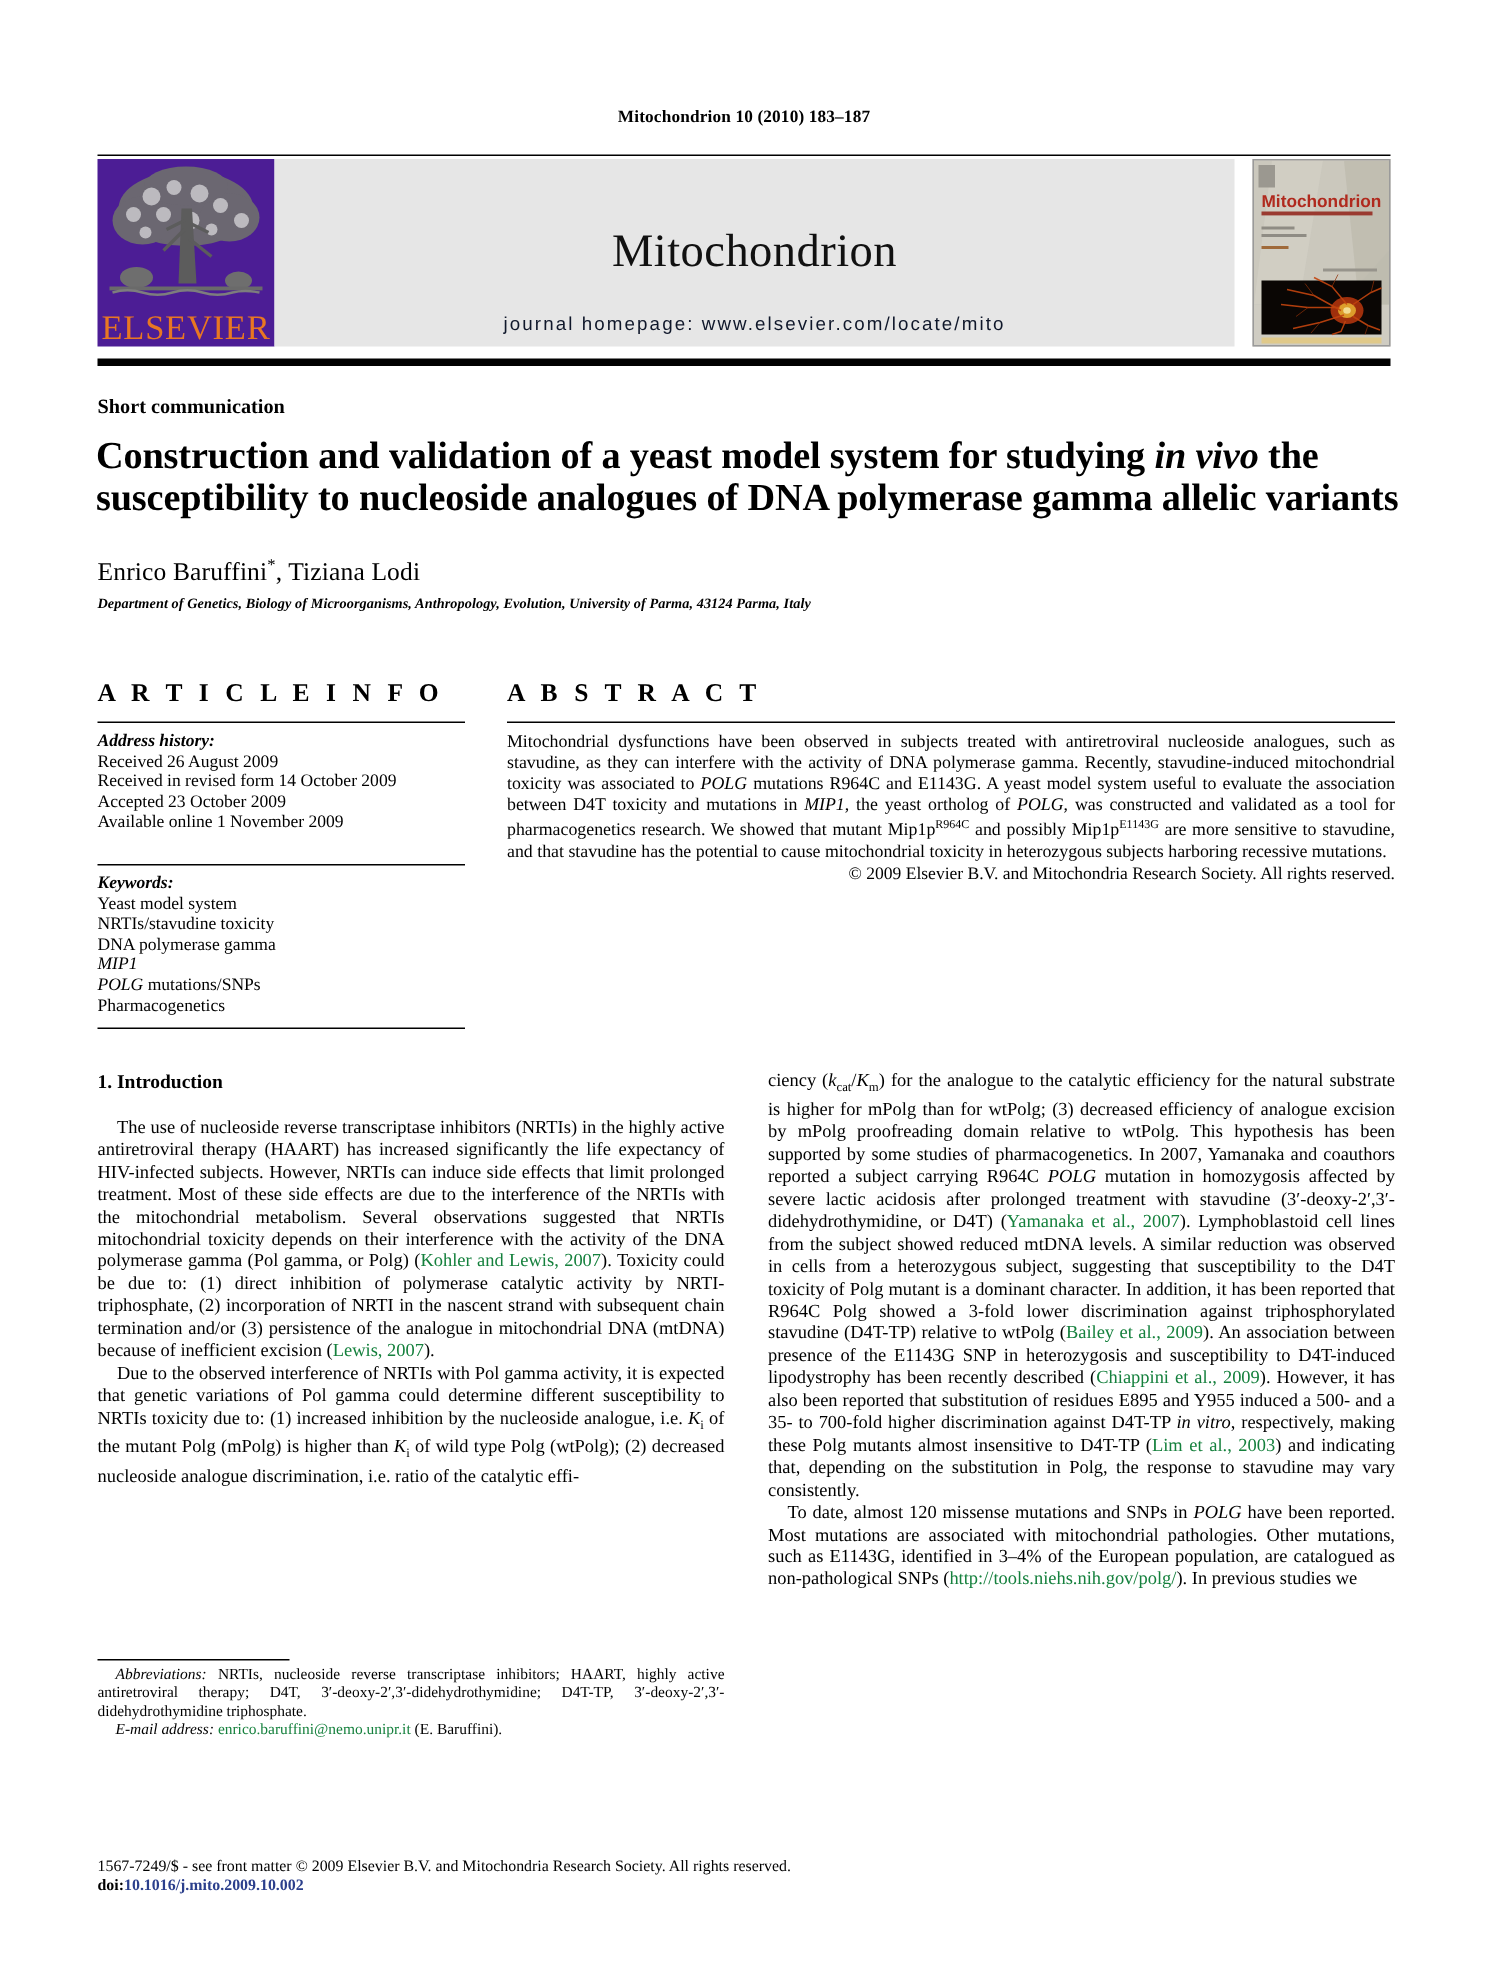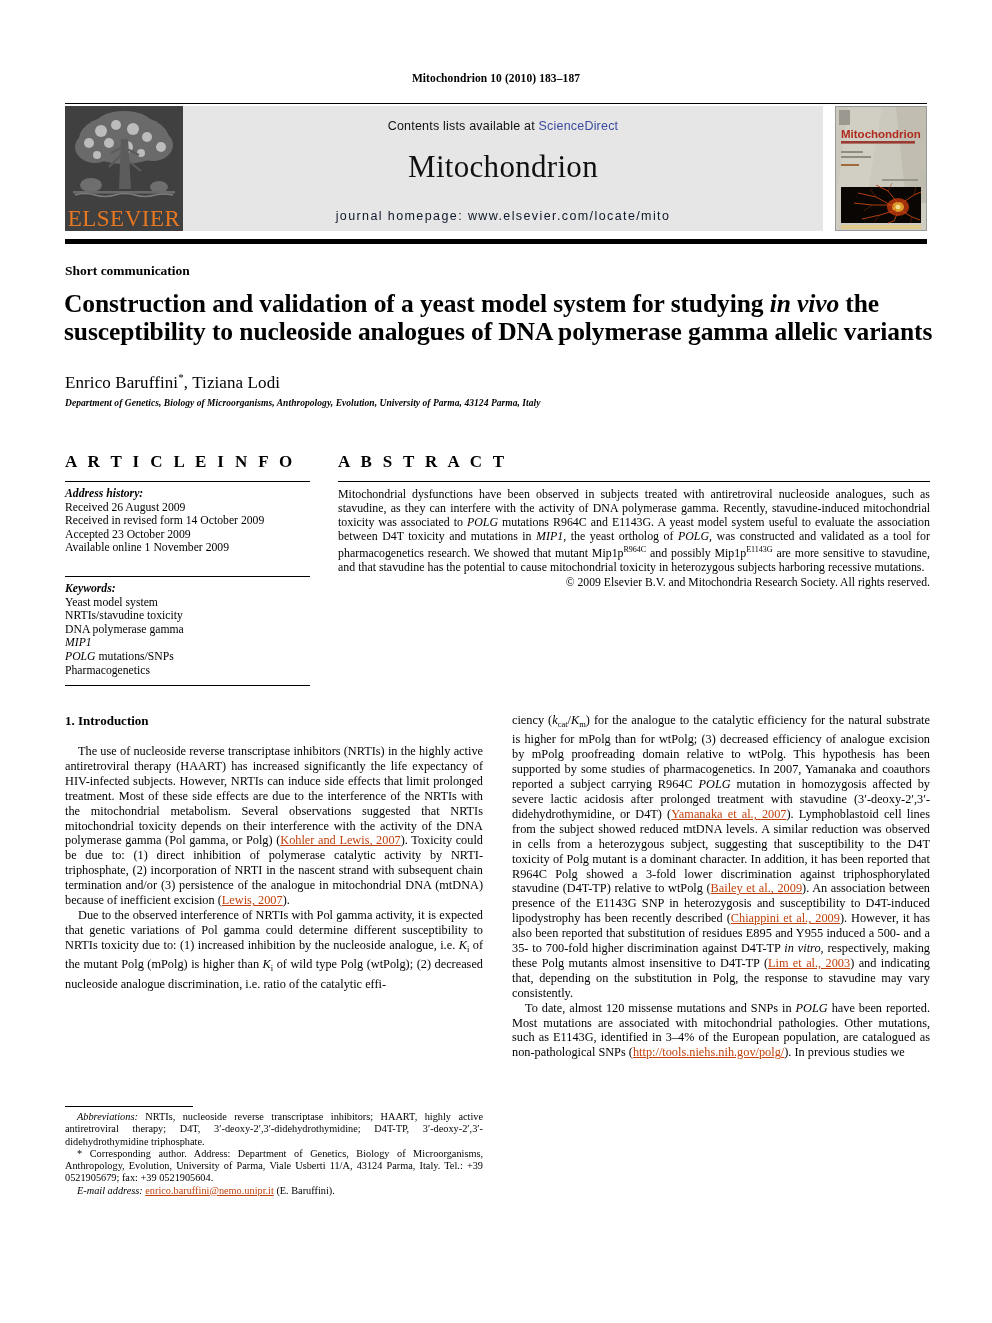--- a/index.html
+++ b/index.html
@@ -47,21 +47,21 @@
     left: 0; top: 2px;
     width: 862px;
     height: 125px;
     display: flex;
     align-items: stretch;
   }
   .elsevier-logo {
     width: 118px;
     flex: 0 0 118px;
     position: relative;
-    background: #404040;
+    background: #4c1d95;
   }
   .tree-svg { position: absolute; left: 6px; top: 3px; }
   .elsevier-word {
     position: absolute;
     left: 2px;
     bottom: 1px;
     width: 114px;
     text-align: center;
     color: #e87722;
     font-family: "Liberation Serif", serif;
@@ -217,21 +217,21 @@
   }
   p.body {
     margin: 0;
     font-size: 12.3px;
     line-height: 14.9px;
     text-align: justify;
     font-weight: 500;
   }
   p.body + p.body { text-indent: 13px; }
   p.body.indent { text-indent: 13px; }
-  .ref { color: #c2410c; text-decoration: underline; }
+  .ref { color: #15803d; }
   .it { font-style: italic; }
   .sub { font-size: 8.5px; vertical-align: sub; }
 
   
   .footnotes {
     position: absolute;
     left: 65px; top: 1106px;
     width: 418px;
   }
   .fn-rule {
@@ -301,23 +301,20 @@
             <ellipse cx="20" cy="76" rx="11" ry="7"></ellipse>
             <ellipse cx="88" cy="78" rx="9" ry="6"></ellipse>
           </g>
           <rect x="2" y="82" width="102" height="2.6" fill="#6a6a6a"></rect>
           <path d="M4 86 q10 -3 20 0 q10 3 20 0 q10 -3 20 0 q10 3 20 0 q8 -2 18 0" stroke="#7d7d7d" stroke-width="1.6" fill="none"></path>
         </svg>
         <div class="elsevier-word">ELSEVIER</div>
       </div>
 
       <div class="masthead-center">
-        <div class="contents-line">
-          <span>Contents lists available at </span><span class="sd-link">ScienceDirect</span>
-        </div>
         <div class="journal-title">Mitochondrion</div>
         <div class="homepage-line">journal homepage: www.elsevier.com/locate/mito</div>
       </div>
 
       <div class="cover-thumb">
         <svg width="90" height="123" viewBox="0 0 90 123">
           <rect x="0" y="0" width="90" height="123" fill="#cfccc2"></rect>
           <rect x="0" y="0" width="90" height="96" fill="#c4c1b6"></rect>
           <path d="M0 0 L90 0 L90 60 L58 96 L0 96 Z" fill="#cbc8bd"></path>
           <path d="M12 0 L46 0 L30 96 L0 96 Z" fill="#d3d0c6" opacity="0.7"></path>
@@ -464,18 +461,21 @@
       associated with mitochondrial pathologies. Other mutations, such as E1143G, identified in 3–4% of the
       European population, are catalogued as non-pathological SNPs
       (<span class="ref">http://tools.niehs.nih.gov/polg/</span>).
       In previous studies we
     </p>
   </div>
 
   <div class="footnotes">
     <div class="fn-rule"></div>
     <p class="fn ind"><i>Abbreviations:</i><span> NRTIs, nucleoside reverse transcriptase inhibitors; HAART, highly active antiretroviral therapy; D4T, 3′-deoxy-2′,3′-didehydrothymidine; D4T-TP, 3′-deoxy-2′,3′-didehydrothymidine triphosphate.</span></p>
-    <p class="fn ind">* Corresponding author. Address: Department of Genetics, Biology of Microorganisms, Anthropology, Evolution, University of Parma, Viale Usberti 11/A, 43124 Parma, Italy. Tel.: +39 0521905679; fax: +39 0521905604.</p>
     <p class="fn ind"><i>E-mail address:</i> <span class="ref">enrico.baruffini@nemo.unipr.it</span><span> (E. Baruffini).</span></p>
   </div>
 
+  <div class="footer">
+    <div class="issn">1567-7249/$ - see front matter © 2009 Elsevier B.V. and Mitochondria Research Society. All rights reserved.</div>
+    <div class="doi"><span>doi:</span><span class="doi-val">10.1016/j.mito.2009.10.002</span></div>
+  </div>
 
 </div>
 
 </body></html>

